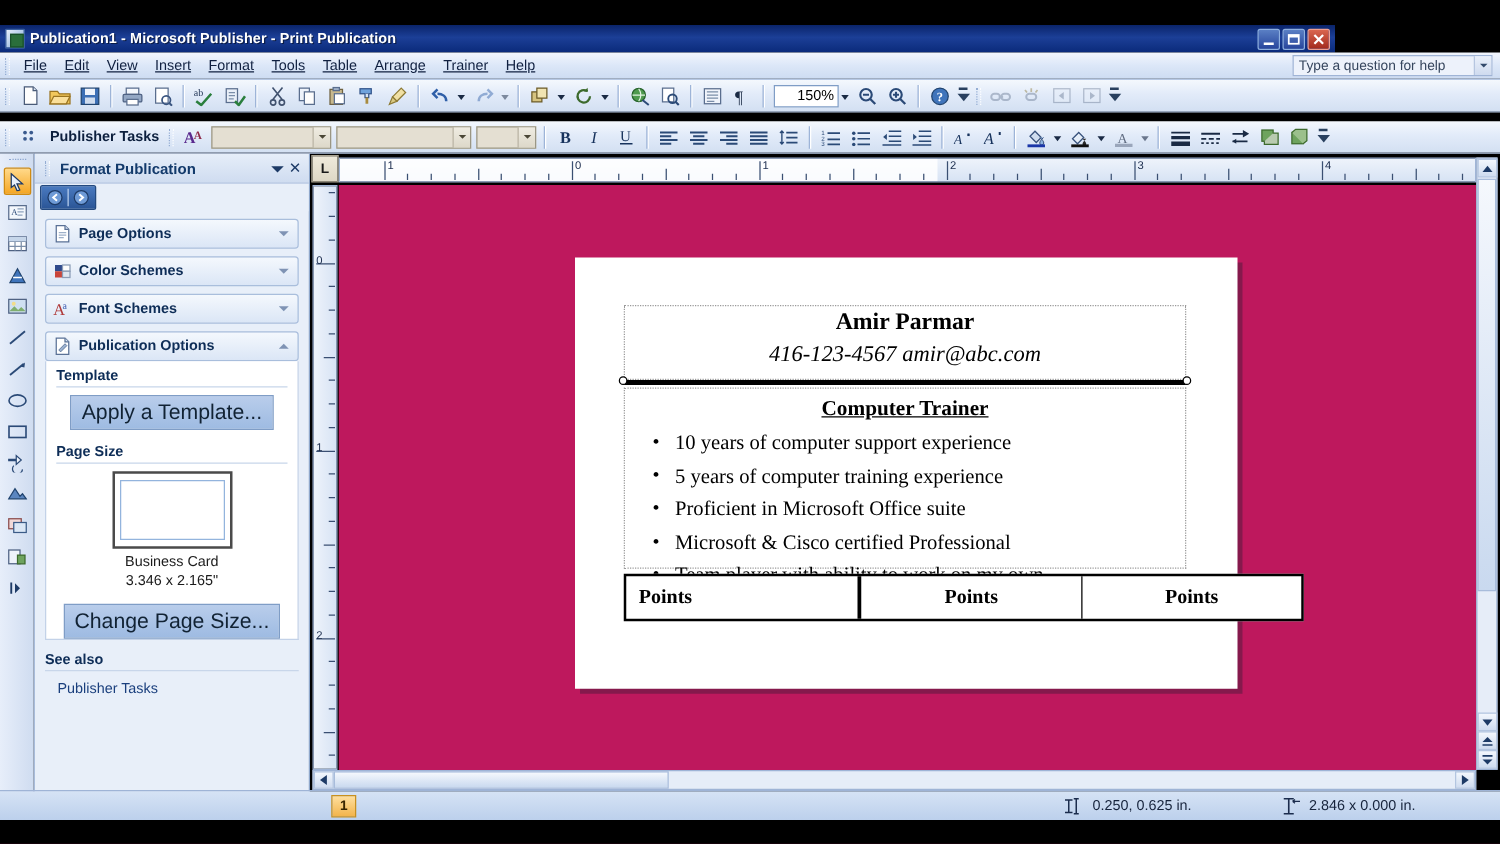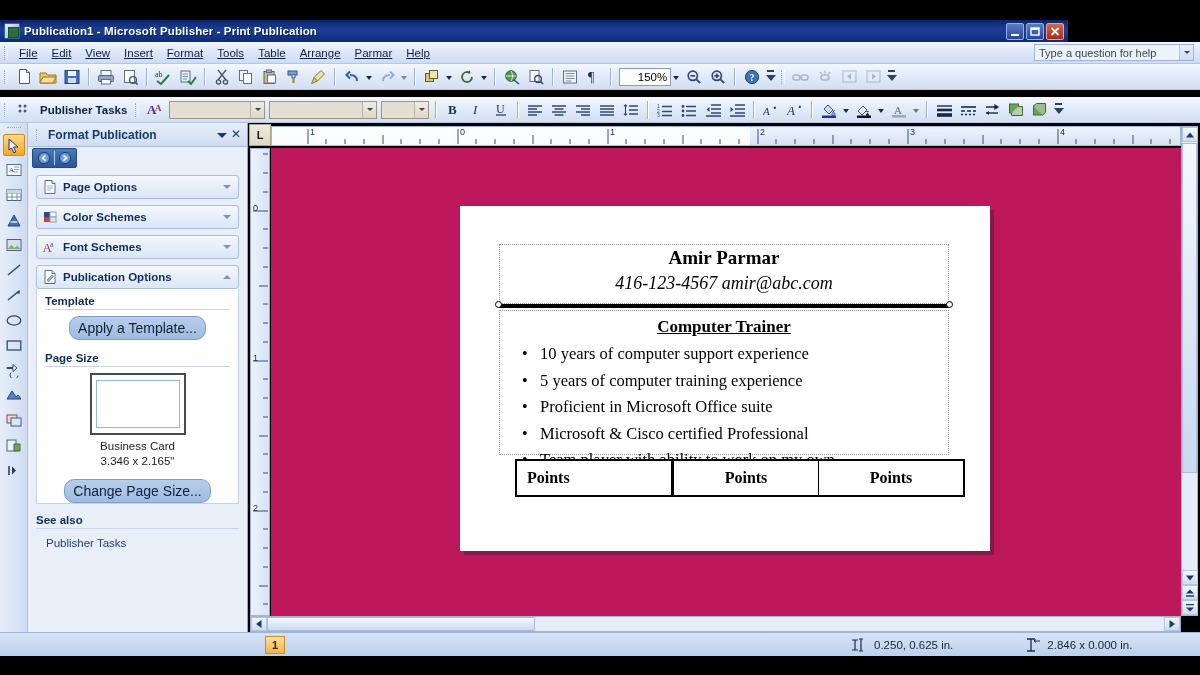--- a/index.html
+++ b/index.html
@@ -207,21 +207,21 @@
   }
   .acc-body{ background:#fff; margin:0 8px; border:1px solid #c3d2e8; border-top:none; padding:6px 8px 0 8px; }
 
   .sec-head{
     font-weight:bold;font-size:11.5px;color:#0e2d57;
     border-bottom:1px solid #c8d6ea; padding-bottom:2px; margin-bottom:6px;
   }
   .btn-std{
     background:linear-gradient(180deg,#b9cdeb,#9ebbe2);
     border:1px solid #7f9dc6; color:#123;
-    font-size:14px; padding:3px 8px; border-radius:10px;
+    font-size:17px; padding:3px 8px; border-radius:0;
     display:inline-block;
   }
   .pagesize-thumb{
     width:96px;height:62px;margin:6px auto 4px auto;
     background:#fff;border:2px solid #4a4a4a;
     display:flex;align-items:center;justify-content:center;
   }
   .pagesize-thumb .inner{ width:84px;height:48px;border:1px solid #93b4dd; }
   .ps-label{ text-align:center;font-size:11.5px;color:#1b1b1b; line-height:15px; }
   .see-also{ margin:10px 8px 0 8px; }
@@ -299,21 +299,21 @@
   }
   .bul{ list-style:none;margin:0;padding:0 0 0 22px; }
   .bul li{
     font-family:"Liberation Serif",serif;font-size:16.5px;color:#000;line-height:26.5px;
     position:relative; padding-left:18px; white-space:nowrap;
   }
   .bul li:before{
     content:"\2022"; position:absolute;left:0;top:0;font-size:16px;
   }
   .ptable{
-    position:absolute;left:16px;top:215px;width:450px;height:38px;
+    position:absolute;left:0;top:215px;width:544px;height:38px;
     border:2px solid #000; display:flex; background:#fff;
   }
   .ptd{
     flex:1;display:flex;align-items:center;
     font-family:"Liberation Serif",serif;font-weight:bold;font-size:16px;color:#000;
   }
   .ptd.c1{ padding-left:10px; border-right:3px solid #000; }
   .ptd.c2{ justify-content:center; border-right:1px solid #000; }
   .ptd.c3{ justify-content:center; }
 
@@ -390,21 +390,21 @@
   <div class="menubar">
     <div class="grip dots"></div>
     <div class="menu-item"><u>File</u></div>
     <div class="menu-item"><u>Edit</u></div>
     <div class="menu-item"><u>View</u></div>
     <div class="menu-item"><u>Insert</u></div>
     <div class="menu-item"><u>Format</u></div>
     <div class="menu-item"><u>Tools</u></div>
     <div class="menu-item"><u>Table</u></div>
     <div class="menu-item"><u>Arrange</u></div>
-    <div class="menu-item"><u>Parmar</u></div>
+    <div class="menu-item"><u>Trainer</u></div>
     <div class="menu-item"><u>Help</u></div>
     <div class="help-box">
       <div class="ht">Type a question for help</div>
       <div class="hb-arrow"></div>
     </div>
   </div>
 
   <div class="toolbar" id="toolbar1">
     <div class="grip dots"></div>
 

